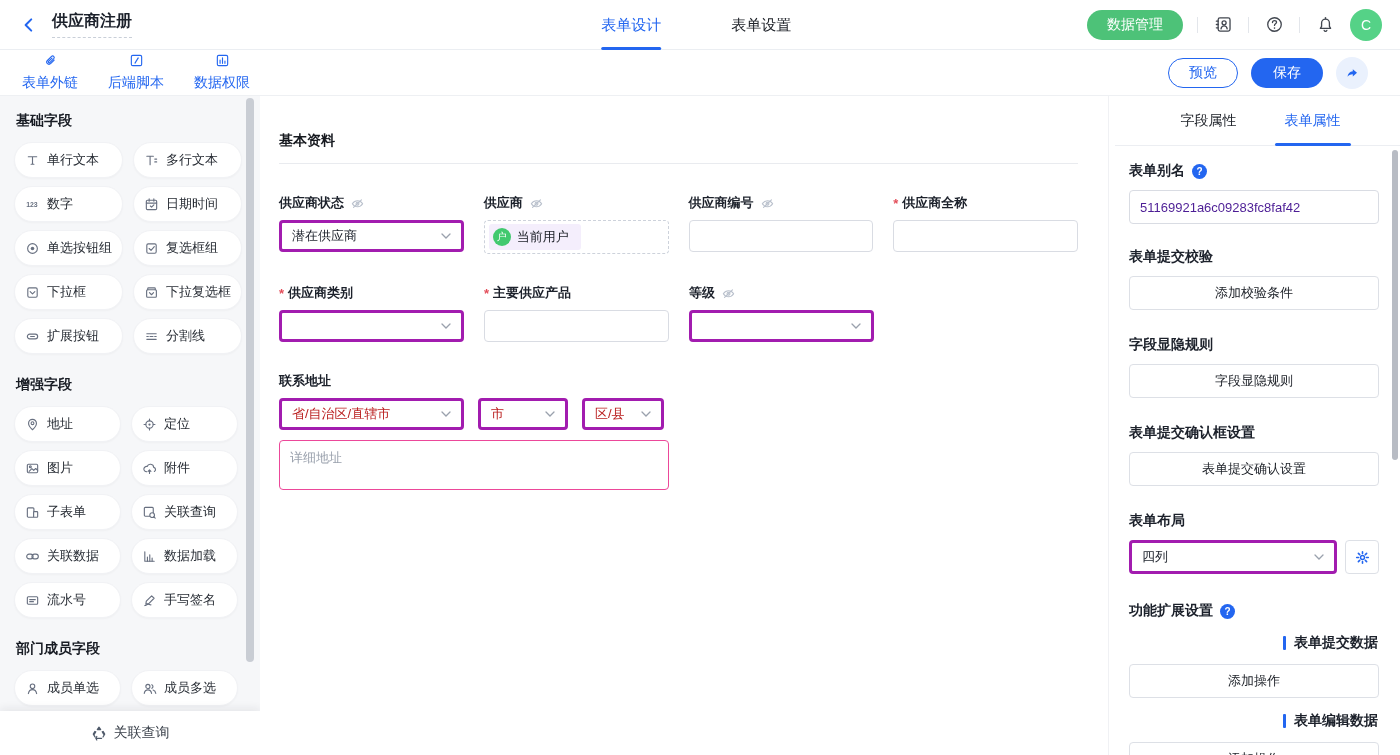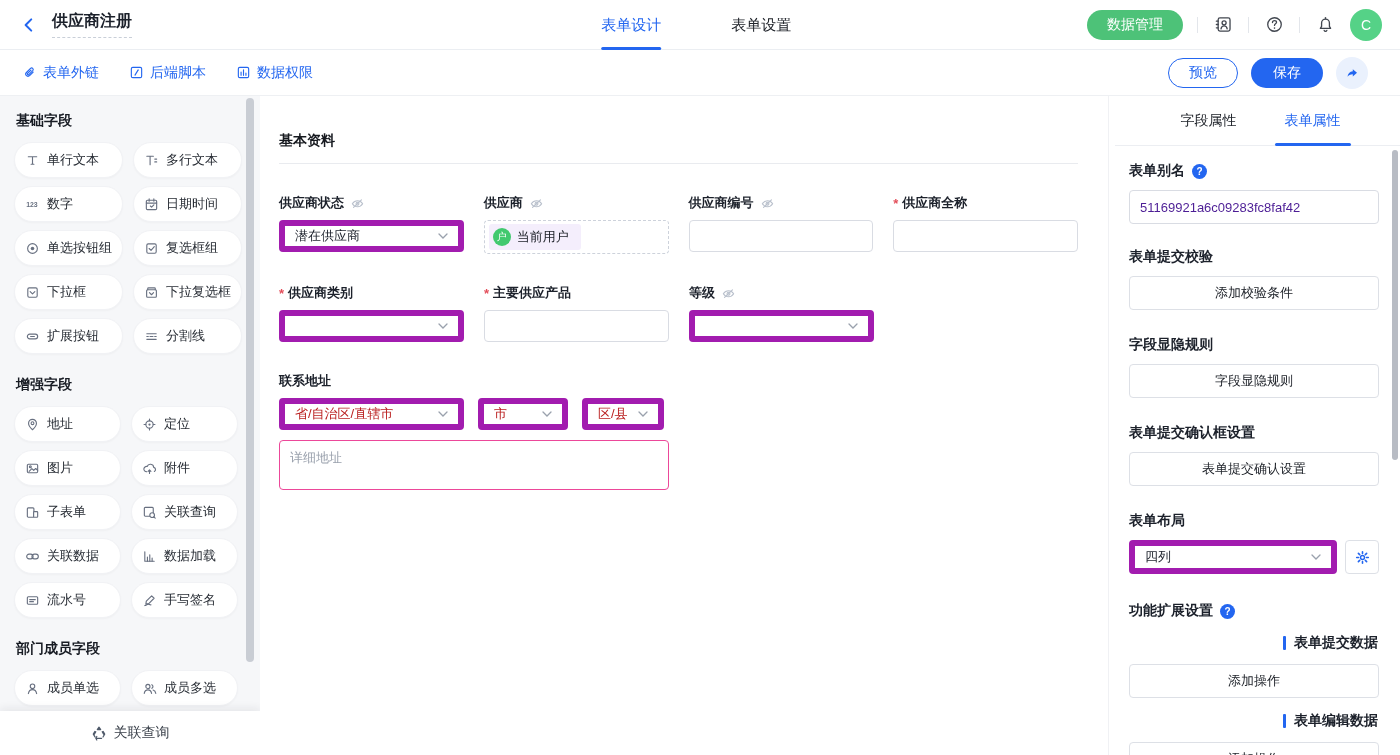--- a/index.html
+++ b/index.html
@@ -34,21 +34,21 @@
   .tb-iconbtn { width:22px; height:22px; display:flex; align-items:center; justify-content:center;
             color:#41464f; cursor:pointer; }
   .tb-iconbtn svg.ic { width:19px; height:19px; stroke-width:1.1; }
   .avatar { width:32px; height:32px; border-radius:50%; background:#55d287; color:#fff;
             font-size:14px; display:flex; align-items:center; justify-content:center; cursor:pointer; }
 
   
   .toolbar { position:absolute; left:0; top:50px; width:1400px; height:46px; background:#fff;
              border-bottom:1px solid #eef0f3; display:flex; align-items:center; z-index:29; }
   .tl-links { display:flex; align-items:center; gap:30px; padding-left:22px; }
-  .tl-link { display:flex; align-items:center; gap:6px; color:#2366f0; font-size:14px; cursor:pointer; }
+  .tl-link { display:flex; align-items:center; gap:6px; color:#2366f0; font-size:14px; cursor:pointer;flex-direction:column; }
   .tl-right { margin-left:auto; display:flex; align-items:center; gap:13px; padding-right:32px; }
   .btn-outline { height:30px; padding:0 20px; border-radius:15px; border:1px solid #2366f0;
              color:#2366f0; background:#fff; font-size:14px; display:flex; align-items:center; cursor:pointer; }
   .btn-primary { height:30px; padding:0 22px; border-radius:15px; background:#2366f0; color:#fff;
              font-size:14px; display:flex; align-items:center; cursor:pointer; }
   .btn-share { width:32px; height:32px; border-radius:50%; background:#eaf1fd; display:flex;
              align-items:center; justify-content:center; cursor:pointer; }
 
   
   .sidebar { position:absolute; left:0; top:96px; width:260px; height:659px; background:#f6f7f9;
@@ -74,21 +74,21 @@
   .sec-title { font-size:14px; font-weight:700; color:#16191f; }
   .sec-line { margin-top:13px; border-bottom:1px solid #e9ebef; }
   .frow { display:flex; gap:20px; margin-top:30px; }
   .fcell { width:185px; }
   .flabel { display:flex; align-items:center; gap:6px; font-size:13px; font-weight:700;
             color:#1c212b; height:18px; white-space:nowrap; }
   .req { color:#e34d59; margin-right:-2px; }
   .eye { color:#b9c0cc; }
   .control { margin-top:8px; }
   .inp { height:32px; border:1px solid #d9dce3; border-radius:4px; background:#fff; cursor:text; }
-  .sel { height:32px; border:6px solid #a21caf; border-radius:4px; background:#fff; display:flex;
+  .sel { height:32px; border:3px solid #a21caf; border-radius:4px; background:#fff; display:flex;
          align-items:center; justify-content:space-between; padding:0 10px; cursor:pointer; }
   .sel .val { font-size:13px; color:#1c212b; }
   .sel.ph .val { color:#b91c1c; }
   .chev { width:10px; height:7px; flex:none; }
   .dashedbox { height:34px; border:1px dashed #cdd2db; border-radius:4px; display:flex;
          align-items:center; padding:0 4px; cursor:pointer; }
   .tag { height:26px; background:#f4eefc; border-radius:3px; display:inline-flex; align-items:center;
          gap:6px; padding:0 12px 0 4px; }
   .tag-avatar { width:18px; height:18px; border-radius:50%; background:#42c96f; color:#fff;
          font-size:10px; display:flex; align-items:center; justify-content:center; }

